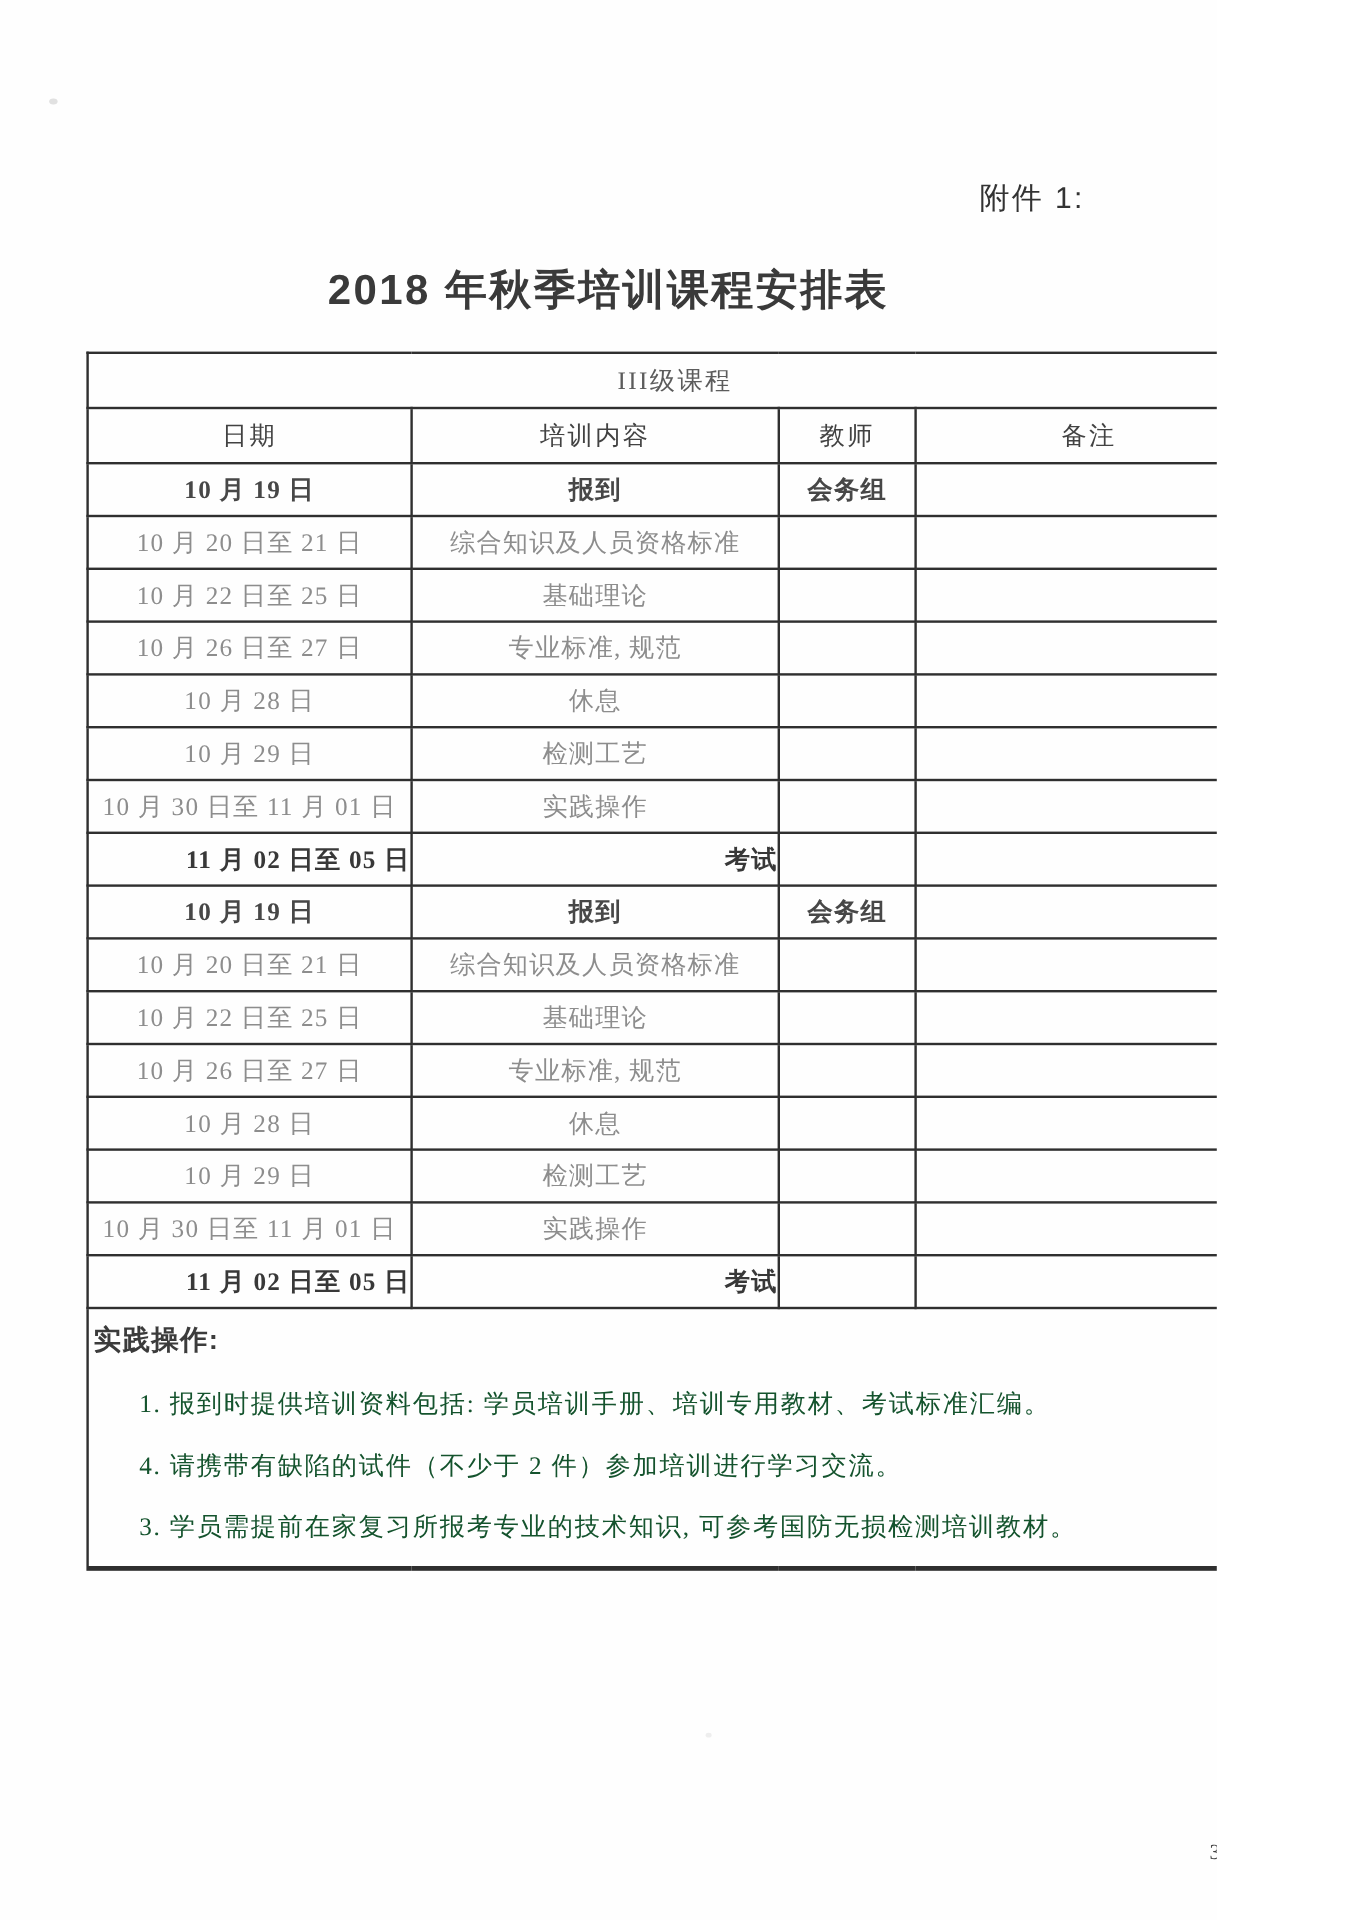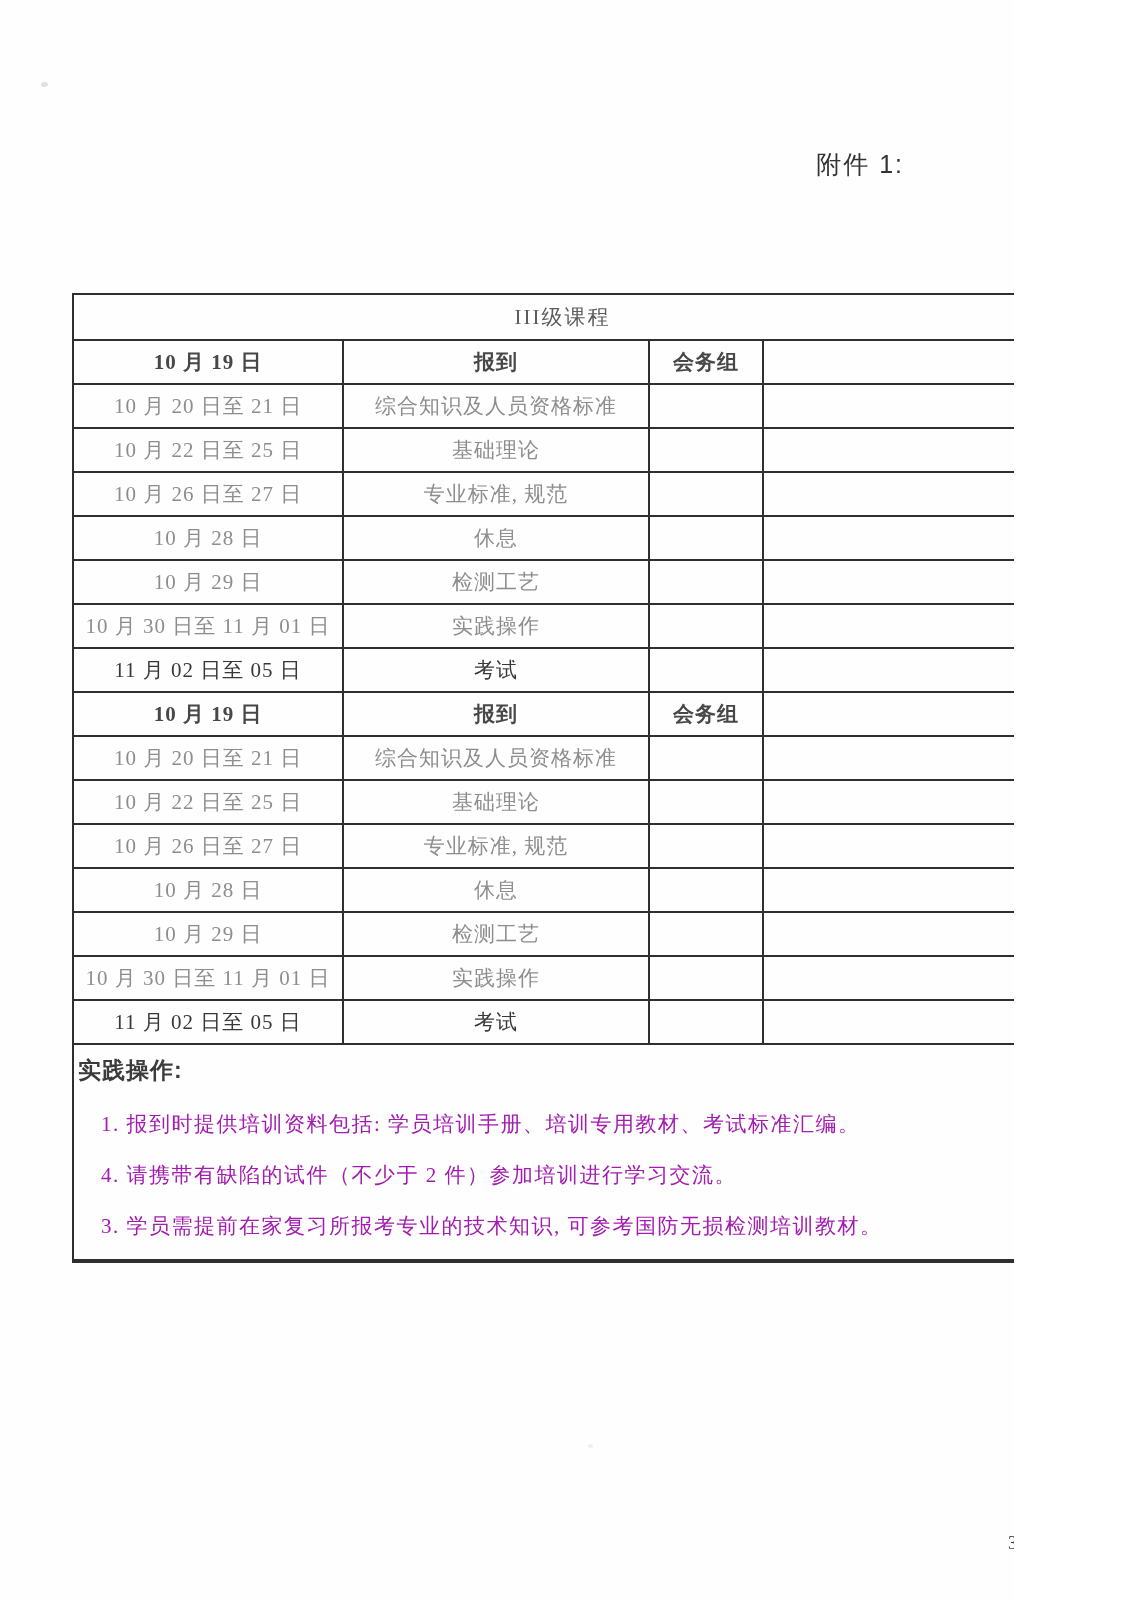--- a/index.html
+++ b/index.html
@@ -74,41 +74,41 @@
     margin-left: 32px;
   }
   tr.header-row td {
     height: 44px;
     color: #424242;
     letter-spacing: 2px;
   }
   tr.data-row td { height: 42px; }
   tr.tone-dark td  { color: #474747; font-weight: bold; }
   tr.tone-faded td { color: #8d8d8d; }
-  tr.tone-bold td  { color: #383838; font-weight: 400; }
+  tr.tone-bold td  { color: #383838; font-weight: 700; text-align: right; }
 
   td.notes-cell {
     text-align: left !important;
     white-space: normal !important;
     vertical-align: top !important;
     padding: 8px 10px 20px 4px !important;
     border-bottom-width: 4px !important;
   }
   .notes-title {
     font-family: "Liberation Sans", sans-serif;
     font-size: 23px;
     font-weight: 700;
     color: #3b3b3b;
     letter-spacing: 1px;
     margin: 2px 0 4px 0;
   }
   .note-item {
-    margin: 25px 0 0 23px;
+    margin: 25px 0 0 38px;
     font-size: 21px;
-    color: #a21caf;
+    color: #14532d;
     letter-spacing: 1.5px;
     line-height: 26px;
   }
 
   .page-number {
     position: absolute;
     top: 1533px;
     left: 1008px;
     font-size: 18px;
     color: #3f3f3f;
@@ -117,32 +117,39 @@
 </style>
 </head>
 <body>
 
 <div class="page">
   <span class="speck1"></span>
   <span class="speck2"></span>
 
   <div class="attachment">附件 1:</div>
 
+  <h1 class="title">2018 年秋季培训课程安排表</h1>
 
   <table class="schedule">
     <colgroup>
       <col style="width:270px">
       <col style="width:306px">
       <col style="width:114px">
       <col>
     </colgroup>
     <tbody id="table-body">
         <tr class="section-row">
           <td colspan="4">III级课程</td>
         </tr>
+        <tr class="header-row">
+          <td>日期</td>
+          <td>培训内容</td>
+          <td>教师</td>
+          <td>备注</td>
+        </tr>
         <tr class="data-row tone-dark">
           <td>10 月 19 日</td>
           <td>报到</td>
           <td>会务组</td>
           <td></td>
         </tr>
         <tr class="data-row tone-faded">
           <td>10 月 20 日至 21 日</td>
           <td>综合知识及人员资格标准</td>
           <td></td>

